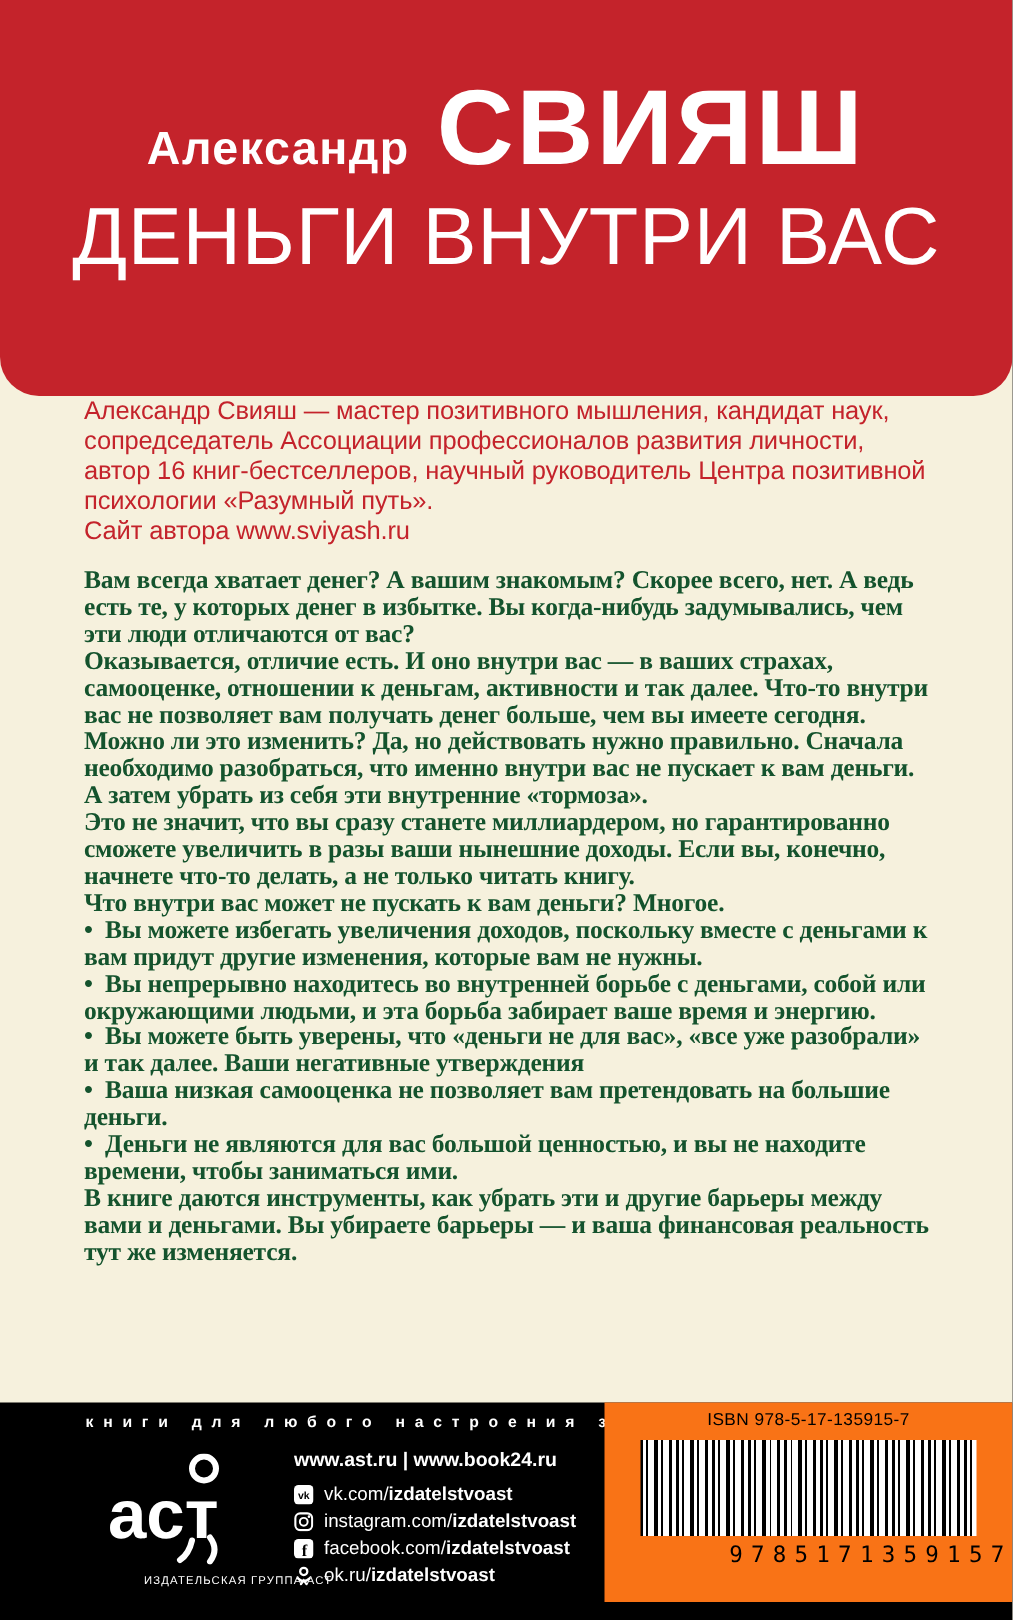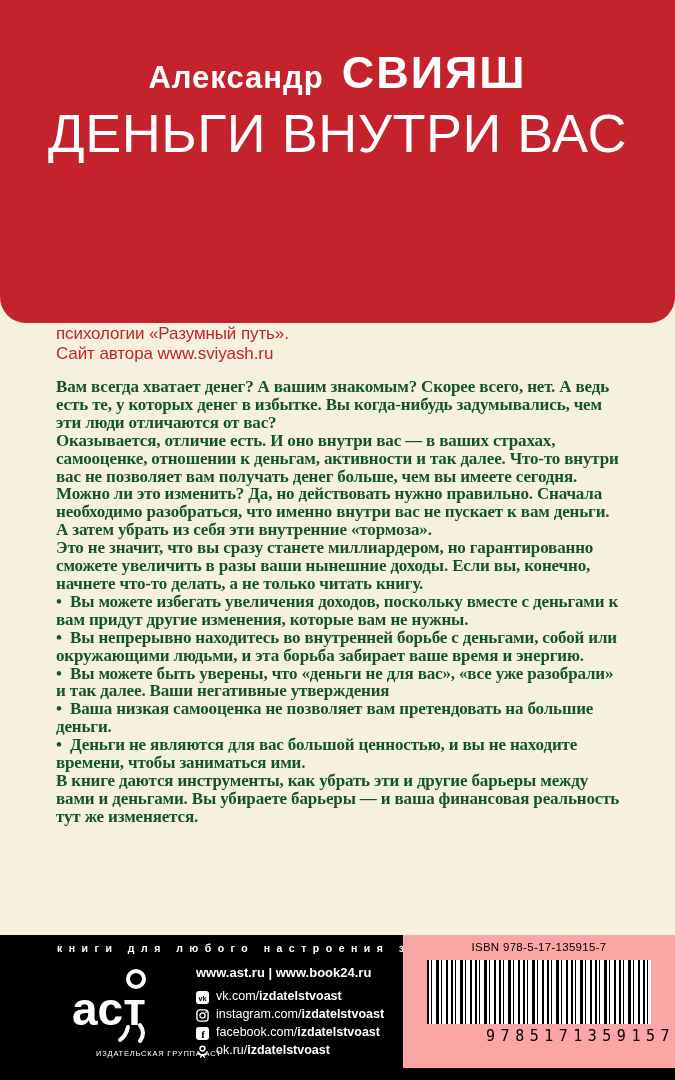--- a/index.html
+++ b/index.html
@@ -6,31 +6,31 @@
   .page{
     position:relative;
     width:675px;height:1080px;
     margin:0 auto;
     background:#f6f1dd;
     overflow:hidden;
     font-family:"Liberation Sans","DejaVu Sans",sans-serif;
   }
   
   .red-block{
-    position:absolute;top:0;left:0;right:0;height:323px;
+    position:absolute;top:0;left:0;right:0;height:264px;
     background:#c4232b;
     border-radius:0 0 26px 26px;
     color:#fff;text-align:center;
   }
   .author-line{
     display:flex;justify-content:center;align-items:baseline;gap:18px;
     padding-top:50px;
   }
   .author-first{font-size:31px;font-weight:700;letter-spacing:1px;}
-  .author-last{font-size:45px;font-weight:700;letter-spacing:2px;line-height:1;}
+  .author-last{font-size:71px;font-weight:700;letter-spacing:2px;line-height:1;}
   .book-title{
     margin:10px 0 0;
     font-size:54px;font-weight:400;letter-spacing:0.5px;line-height:1;
   }
   
   .content{
     position:absolute;left:56px;right:54px;top:264px;
   }
   .intro{
     color:#c4232b;font-weight:400;
@@ -52,27 +52,27 @@
     position:absolute;left:57px;top:7px;
     font-size:10.5px;font-weight:700;letter-spacing:6.5px;white-space:nowrap;
   }
   .ast-logo{position:absolute;left:70px;top:34px;}
   .logo-caption{
     position:absolute;left:52px;top:114px;
     font-size:7.5px;letter-spacing:0.8px;white-space:nowrap;padding-left:44px;
   }
   .links{position:absolute;left:196px;top:30px;}
   .sites{font-size:13px;font-weight:700;margin-bottom:8px;}
-  .social-row{display:flex;align-items:flex-end;gap:7px;font-size:12.5px;line-height:16px;margin-bottom:2px;}
+  .social-row{display:flex;align-items:center;gap:7px;font-size:12.5px;line-height:16px;margin-bottom:2px;}
   .social-row .name{font-weight:700;}
   .social-row svg{display:block;}
   
   .isbn-box{
     position:absolute;top:0;right:0;width:272px;height:133px;
-    background:#fca5a5;color:#000;text-align:center;
+    background:#f97316;color:#000;text-align:center;
     box-sizing:border-box;padding-top:6px;
   }
   .isbn-text{font-size:11.5px;letter-spacing:0.3px;}
   .barcode{
     width:224px;height:64px;margin:7px auto 0;
     background:repeating-linear-gradient(90deg,
       #000 0 2px,#fff 2px 4px,#000 4px 5px,#fff 5px 9px,
       #000 9px 12px,#fff 12px 14px,#000 14px 15px,#fff 15px 19px,
       #000 19px 21px,#fff 21px 24px);
   }
@@ -97,20 +97,21 @@
   <main class="content">
     <p class="intro">
       <span>Александр Свияш — мастер позитивного мышления, кандидат наук, сопредседатель Ассоциации профессионалов развития личности, автор 16 книг-бестселлеров, научный руководитель Центра позитивной психологии «Разумный путь».</span>
       <span class="site">Сайт автора www.sviyash.ru</span>
     </p>
     <div class="blocks">
         <p>Вам всегда хватает денег? А вашим знакомым? Скорее всего, нет. А ведь есть те, у которых денег в избытке. Вы когда-нибудь задумывались, чем эти люди отличаются от вас?</p>
         <p>Оказывается, отличие есть. И оно внутри вас — в ваших страхах, самооценке, отношении к деньгам, активности и так далее. Что-то внутри вас не позволяет вам получать денег больше, чем вы имеете сегодня.</p>
         <p>Можно ли это изменить? Да, но действовать нужно правильно. Сначала необходимо разобраться, что именно внутри вас не пускает к вам деньги. А затем убрать из себя эти внутренние «тормоза».</p>
         <p>Это не значит, что вы сразу станете миллиардером, но гарантированно сможете увеличить в разы ваши нынешние доходы. Если вы, конечно, начнете что-то делать, а не только читать книгу.</p>
+        <p>Что внутри вас может не пускать к вам деньги? Многое.</p>
         <p>•&nbsp; Вы можете избегать увеличения доходов, поскольку вместе с деньгами к вам придут другие изменения, которые вам не нужны.</p>
         <p>•&nbsp; Вы непрерывно находитесь во внутренней борьбе с деньгами, собой или окружающими людьми, и эта борьба забирает ваше время и энергию.</p>
         <p>•&nbsp; Вы можете быть уверены, что «деньги не для вас», «все уже разобрали» и так далее. Ваши негативные утверждения</p>
         <p>•&nbsp; Ваша низкая самооценка не позволяет вам претендовать на большие деньги.</p>
         <p>•&nbsp; Деньги не являются для вас большой ценностью, и вы не находите времени, чтобы заниматься ими.</p>
         <p>В книге даются инструменты, как убрать эти и другие барьеры между вами и деньгами. Вы убираете барьеры — и ваша финансовая реальность тут же изменяется.</p>
       </div>
   </main>
 
   <footer class="footer">

